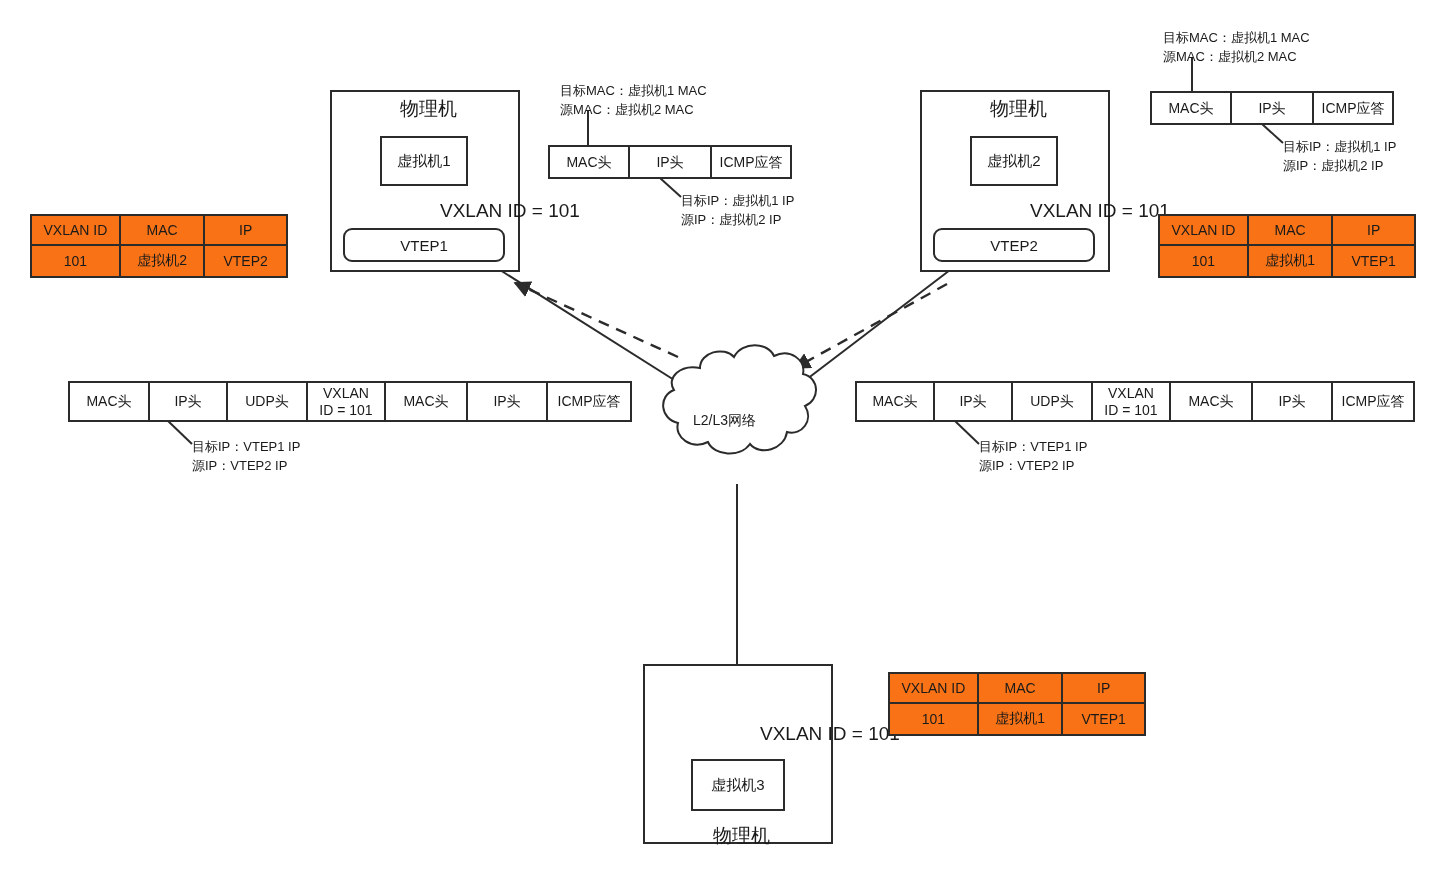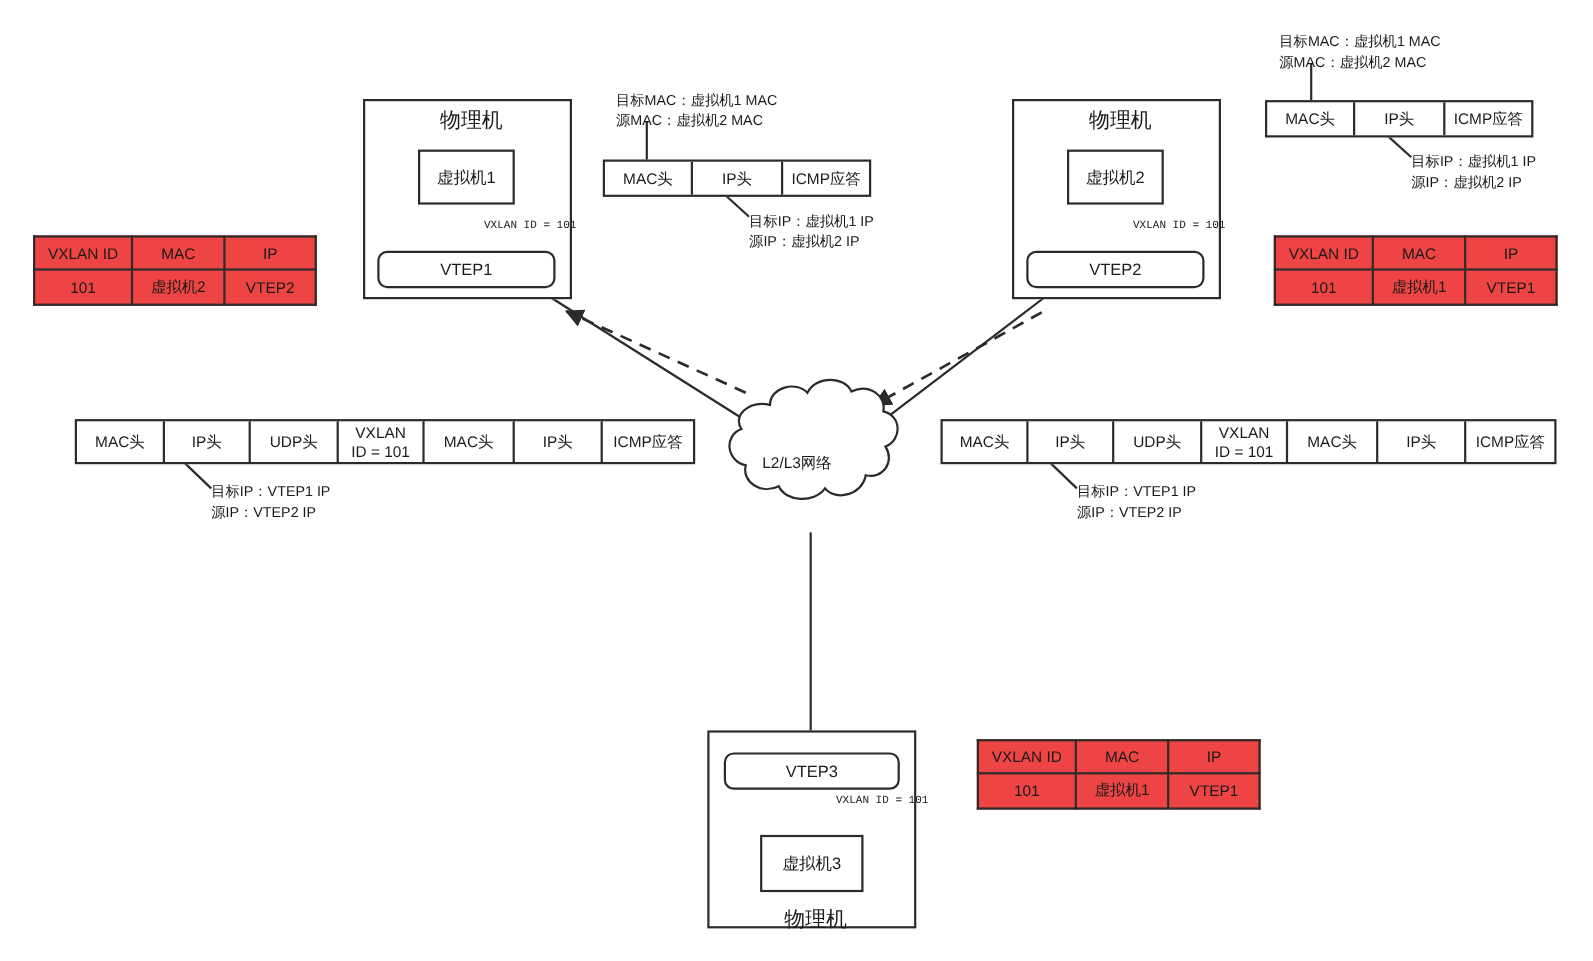--- a/index.html
+++ b/index.html
@@ -22,28 +22,28 @@
   
   .packet{position:absolute;display:flex;box-sizing:border-box;
           border:2px solid #2b2b2b;background:#fff;}
   .packet .cell{box-sizing:border-box;border-right:2px solid #2b2b2b;
                 display:flex;flex-direction:column;align-items:center;
                 justify-content:center;font-size:14px;line-height:1.15;
                 text-align:center;}
   .packet .cell:last-child{border-right:none;}
 
   
-  .vtab{position:absolute;border-collapse:collapse;background:#ef4444;}
+  .vtab{position:absolute;border-collapse:collapse;background:#f97316;}
   .vtab td{border:2px solid #2b2b2b;font-size:14px;text-align:center;
            padding:6px 4px;white-space:nowrap;}
 
   
   .note{position:absolute;font-size:13px;line-height:1.45;
         white-space:nowrap;}
-  .idlabel{position:absolute;font-size:10px;white-space:nowrap;font-family:Liberation Mono, monospace;}
+  .idlabel{position:absolute;font-size:19px;white-space:nowrap;}
   .cloudlabel{position:absolute;font-size:14px;white-space:nowrap;}
 </style>
 </head>
 <body>
 
 <div id="stage">
 
   <svg class="edges" viewBox="0 0 1448 874">
     <defs>
       <marker id="arrowFilled" viewBox="0 0 10 10" refX="9" refY="5" markerWidth="7" markerHeight="7" orient="auto-start-reverse">
@@ -95,21 +95,20 @@
   <div class="vtep" style="left:343px;top:228px;width:162px;height:34px;">VTEP1</div>
   <div class="idlabel" style="left:440px;top:200px;">VXLAN ID = 101</div>
 
   <div class="host" style="left:920px;top:90px;width:190px;height:182px;"></div>
   <div class="hostlabel" style="left:990px;top:96px;">物理机</div>
   <div class="vm" style="left:970px;top:136px;width:88px;height:50px;">虚拟机2</div>
   <div class="vtep" style="left:933px;top:228px;width:162px;height:34px;">VTEP2</div>
   <div class="idlabel" style="left:1030px;top:200px;">VXLAN ID = 101</div>
 
   <div class="host" style="left:643px;top:664px;width:190px;height:180px;"></div>
-  <div class="vtep" style="left:658px;top:684px;width:160px;height:34px;">VTEP3</div>
   <div class="vm" style="left:691px;top:759px;width:94px;height:52px;">虚拟机3</div>
   <div class="hostlabel" style="left:713px;top:823px;">物理机</div>
   <div class="idlabel" style="left:760px;top:723px;">VXLAN ID = 101</div>
 
   <div class="cloudlabel" style="left:693px;top:412px;">L2/L3网络</div>
 
   <table class="vtab" style="left:30px;top:214px;width:258px;">
     <tbody>
         <tr>
       <td style="width:86px">VXLAN ID</td>

